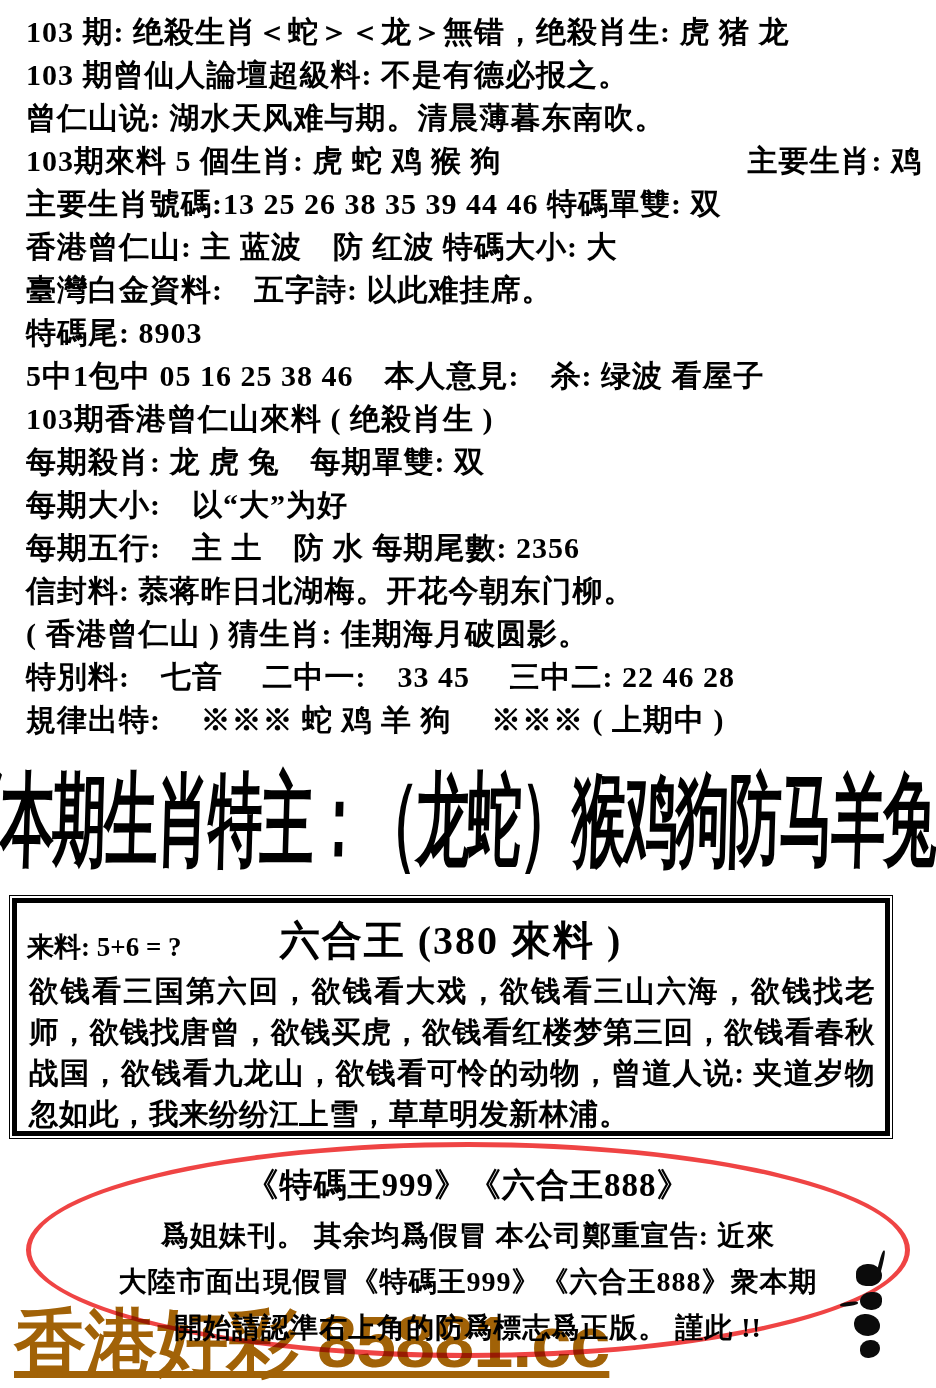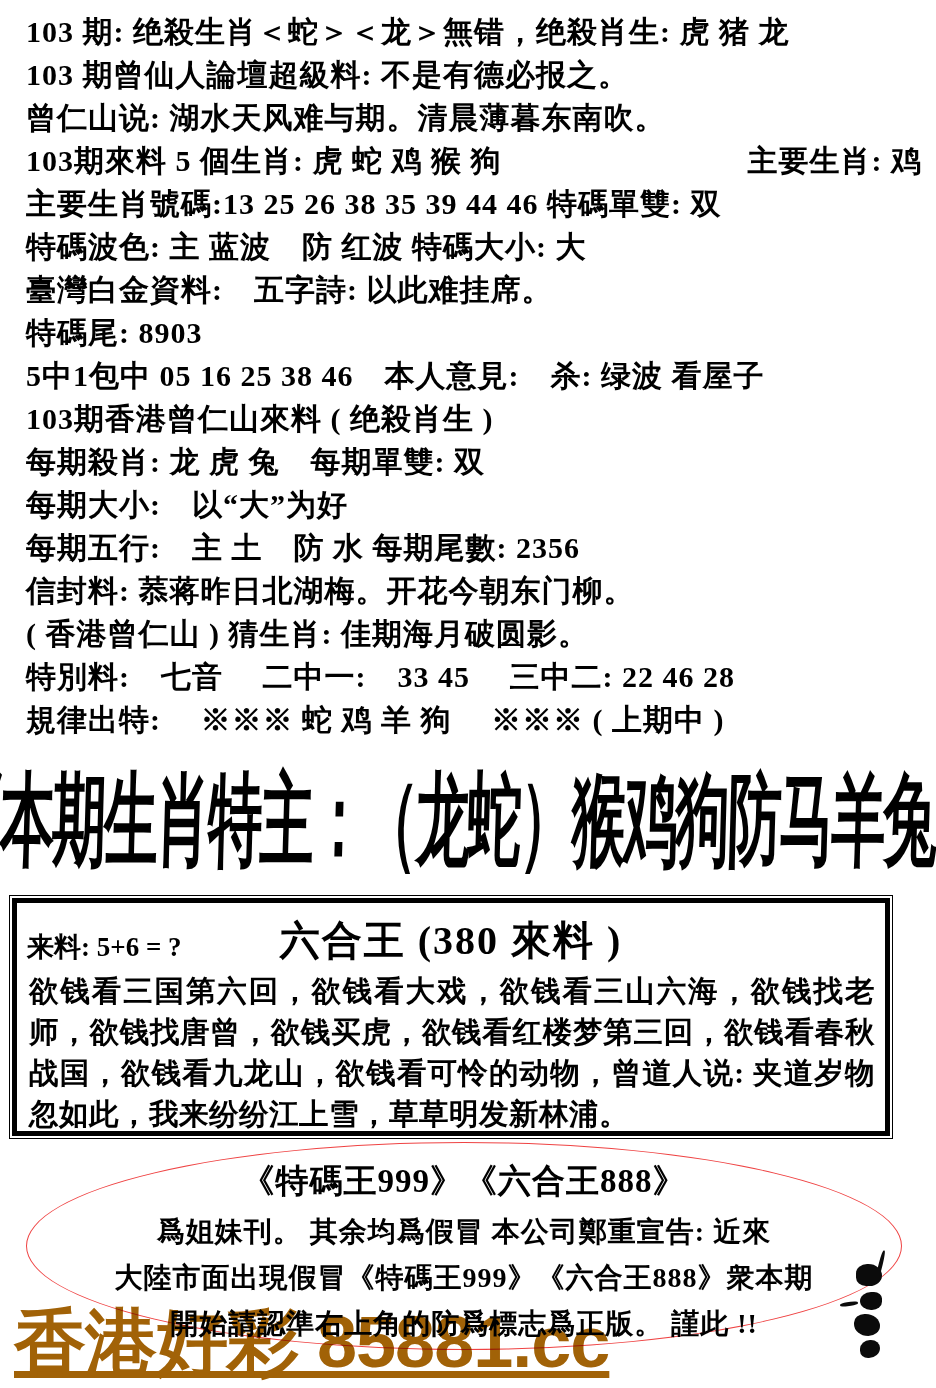--- a/index.html
+++ b/index.html
@@ -44,21 +44,21 @@
     font-size:40px;font-weight:800;letter-spacing:2px;white-space:nowrap;
   }
   .box-body{
     padding:6px 10px 12px 12px;
     font-size:29.5px;font-weight:700;line-height:41px;
     letter-spacing:0.5px;text-align:justify;
   }
   
   .oval{
     position:absolute;left:26px;top:1142px;width:874px;height:206px;
-    border:1px solid #ef4444;border-radius:50%;
+    border:5px solid #ef4444;border-radius:50%;
     background:transparent;text-align:center;
   }
   .oval .oline{font-size:28px;font-weight:700;white-space:nowrap;letter-spacing:1px;}
   .oval .o1{margin-top:16px;font-size:33px;font-weight:800;}
   .oval .o2{margin-top:9px;}
   .oval .o3{margin-top:8px;}
   .oval .o4{margin-top:8px;}
   
   .seal{position:absolute;left:844px;top:1256px;width:62px;height:108px;filter:blur(0.4px);}
   .seal i{position:absolute;background:#0b0b0b;display:block;}
@@ -96,21 +96,21 @@
       </div>
     <div class="line">
         <span>103期來料 5 個生肖: 虎 蛇 鸡 猴 狗</span>
         <span>主要生肖: 鸡</span>
       </div>
     <div class="line">
         <span>主要生肖號碼:13 25 26 38 35 39 44 46 特碼單雙: 双</span>
         <span></span>
       </div>
     <div class="line">
-        <span>特碼波色: 主 蓝波　防 红波 特碼大小: 大</span>
+        <span>香港曾仁山: 主 蓝波　防 红波 特碼大小: 大</span>
         <span></span>
       </div>
     <div class="line">
         <span>臺灣白金資料:　五字詩: 以此难挂席。</span>
         <span></span>
       </div>
     <div class="line">
         <span>特碼尾: 8903</span>
         <span></span>
       </div>

